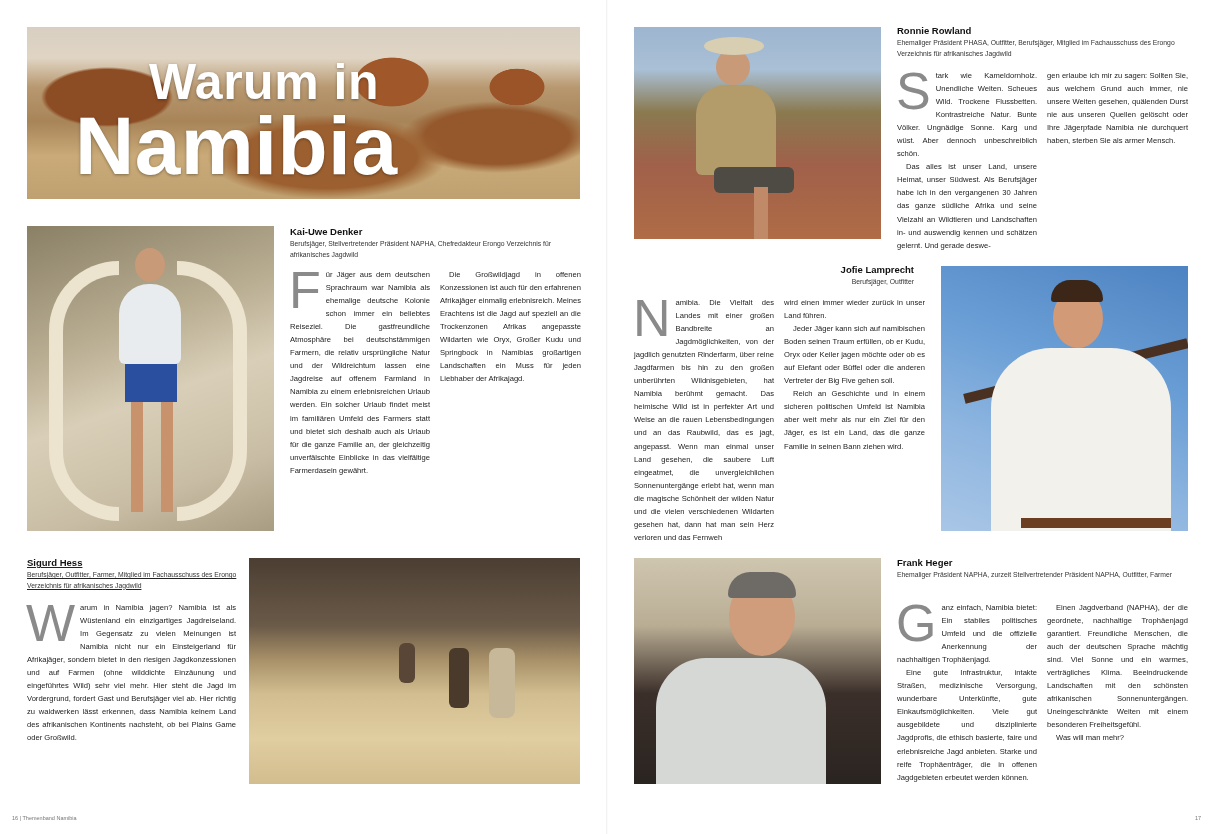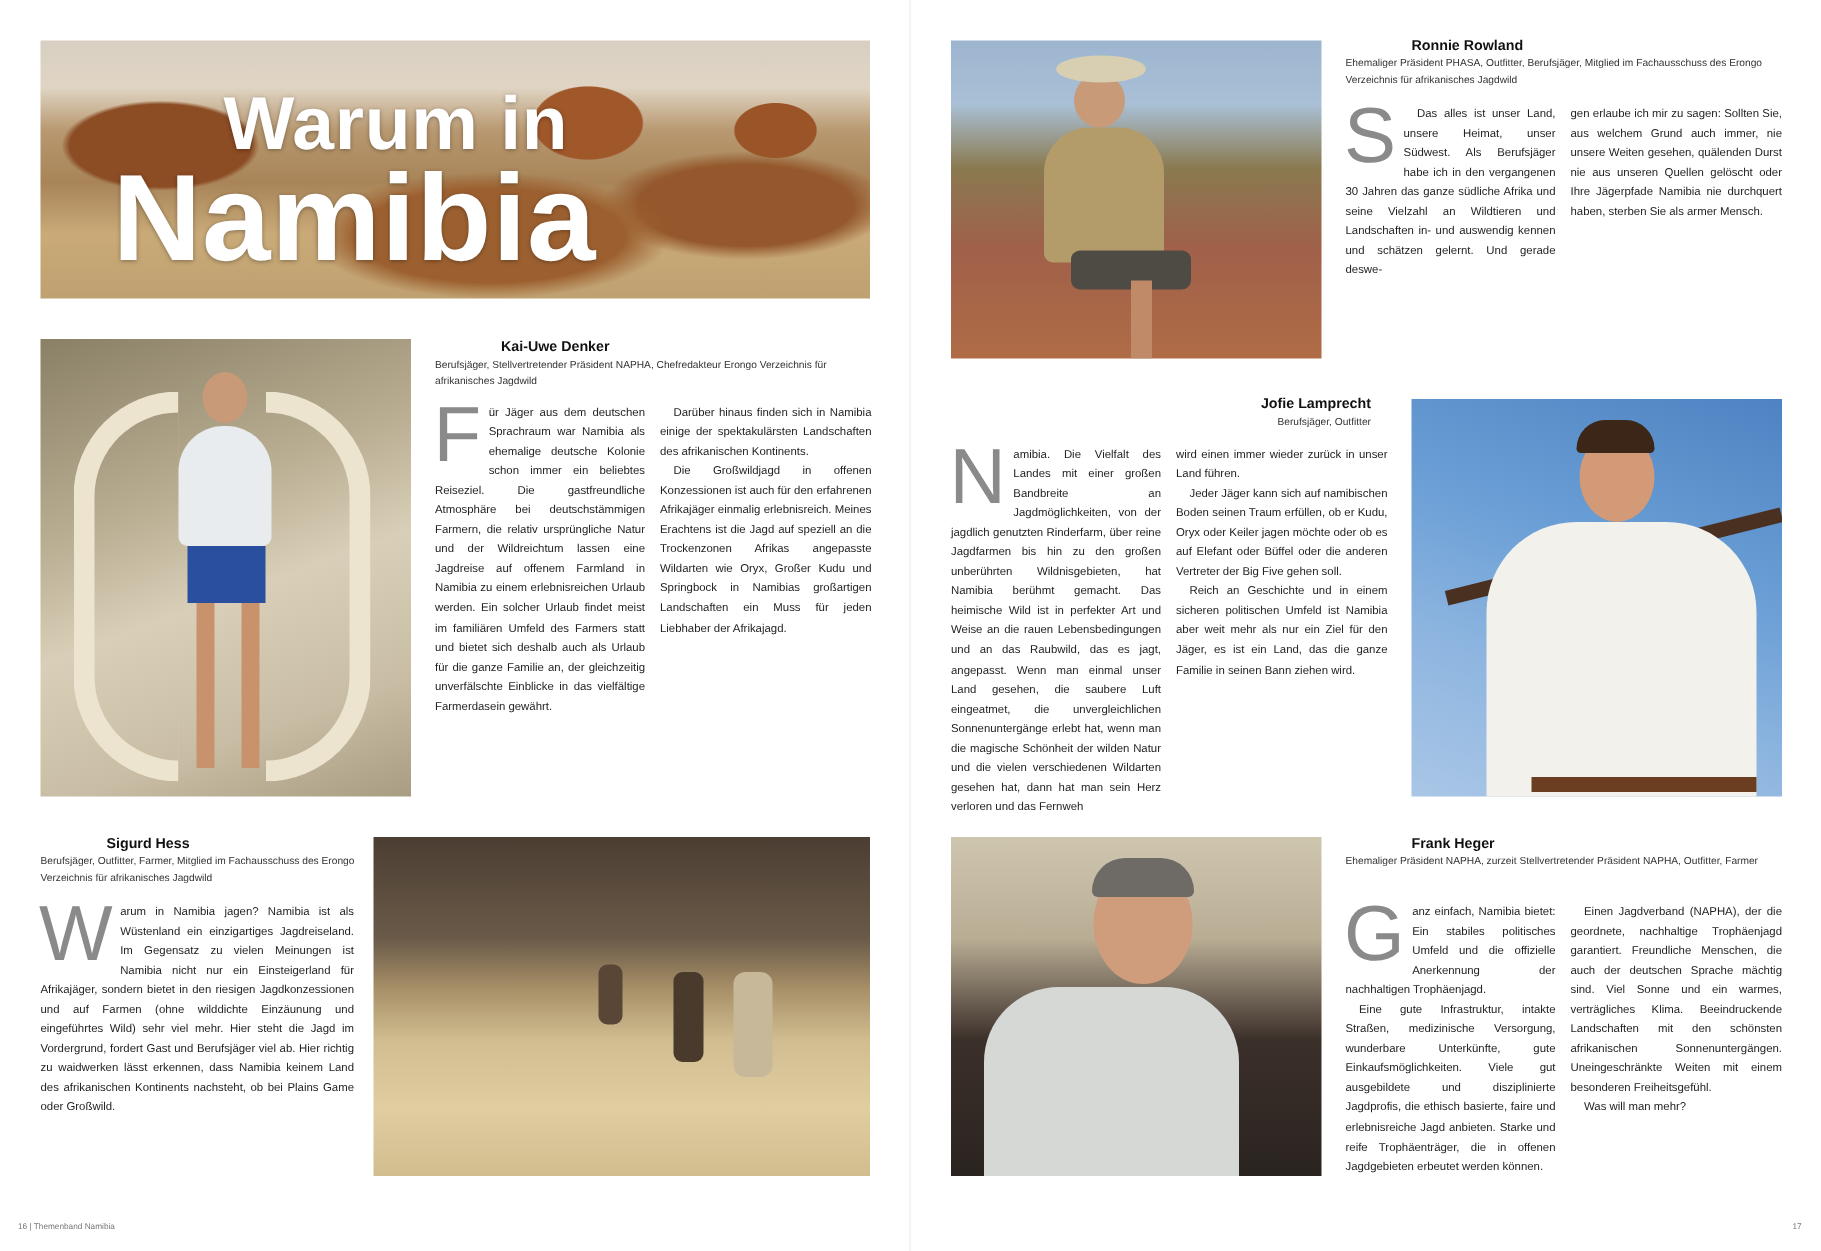--- a/index.html
+++ b/index.html
@@ -35,21 +35,21 @@
     background: linear-gradient(200deg, #4d83c2 0%, #6b9fd6 40%, #8fb6e0 70%, #a9c6e6 100%); }
   .p-hess { left: 249px; top: 558px; width: 331px; height: 226px;
     background: linear-gradient(180deg, #4b3e32 0%, #6a5a48 30%, #a89068 45%, #d1bd90 60%, #e0cda0 80%, #d2bd8e 100%); }
   .p-heger { left: 634px; top: 558px; width: 247px; height: 226px;
     background: linear-gradient(180deg, #cfc6b0 0%, #b9ad94 30%, #3b2f2a 60%, #2a2420 100%); }
   .head { position: absolute; border-radius: 50%; background: #c89a78; }
   .body-shirt { position: absolute; border-radius: 30px 30px 6px 6px; }
 
   
   .author { position: absolute; }
-  .author-name { font-size: 9.5px; font-weight: bold; color: #111; line-height: 12px; margin-left: 44px; }
+  .author-name { font-size: 9.5px; font-weight: bold; color: #111; line-height: 12px; }
   .author-role { font-size: 6.8px; color: #333; line-height: 10.5px; margin-top: 1px; }
 
   .body-text { position: absolute; font-size: 7.6px; line-height: 13.05px; color: #222; text-align: justify; hyphens: manual; }
   .body-text p { text-indent: 0; }
   .body-text p.ind { text-indent: 9px; }
   .dropcap { float: left; font-family: "Liberation Sans", sans-serif; font-size: 52px; line-height: 40px;
     color: #8a8a8a; margin: 2px 5px 0 -1px; font-weight: normal; }
 
   .footer-left { position: absolute; left: 12px; top: 815px; font-size: 5.5px; color: #777; }
   .footer-right { position: absolute; left: 1195px; top: 815px; font-size: 5.5px; color: #777; }
@@ -106,51 +106,51 @@
 
 <div class="author" style="left:290px;top:226px;width:300px;">
   <div class="author-name">Kai-Uwe Denker</div>
   <div class="author-role">Berufsjäger, Stellvertretender Präsident NAPHA, Chefredakteur Erongo Verzeichnis für afrikanisches Jagdwild</div>
 </div>
 <div class="body-text" style="left:290px;top:268px;width:140px;">
   <span class="dropcap">F</span>
   <p>ür Jäger aus dem deutschen Sprachraum war Namibia als ehemalige deutsche Kolonie schon immer ein beliebtes Reiseziel. Die gastfreundliche Atmosphäre bei deutschstämmigen Farmern, die relativ ursprüngliche Natur und der Wildreichtum lassen eine Jagdreise auf offenem Farmland in Namibia zu einem erlebnisreichen Urlaub werden. Ein solcher Urlaub findet meist im familiären Umfeld des Farmers statt und bietet sich deshalb auch als Urlaub für die ganze Familie an, der gleichzeitig unverfälschte Einblicke in das vielfältige Farmerdasein gewährt.</p>
 </div>
 <div class="body-text" style="left:440px;top:268px;width:141px;">
-  <p class="ind">Darüber hinaus finden sich in Namibia einige der spektakulärsten Landschaften des afrikanischen Kontinents.</p>
   <p class="ind">Die Großwildjagd in offenen Konzessionen ist auch für den erfahrenen Afrikajäger einmalig erlebnisreich. Meines Erachtens ist die Jagd auf speziell an die Trockenzonen Afrikas angepasste Wildarten wie Oryx, Großer Kudu und Springbock in Namibias großartigen Landschaften ein Muss für jeden Liebhaber der Afrikajagd.</p>
 </div>
 
 <div class="author" style="left:897px;top:25px;width:300px;">
   <div class="author-name">Ronnie Rowland</div>
   <div class="author-role">Ehemaliger Präsident PHASA, Outfitter, Berufsjäger, Mitglied im Fachausschuss des Erongo Verzeichnis für afrikanisches Jagdwild</div>
 </div>
 <div class="body-text" style="left:897px;top:69px;width:140px;">
   <span class="dropcap">S</span>
+  <p>tark wie Kameldornholz. Unendliche Weiten. Scheues Wild. Trockene Flussbetten. Kontrastreiche Natur. Bunte Völker. Ungnädige Sonne. Karg und wüst. Aber dennoch unbeschreiblich schön.</p>
   <p class="ind">Das alles ist unser Land, unsere Heimat, unser Südwest. Als Berufsjäger habe ich in den vergangenen 30 Jahren das ganze südliche Afrika und seine Vielzahl an Wildtieren und Landschaften in- und auswendig kennen und schätzen gelernt. Und gerade deswe-</p>
 </div>
 <div class="body-text" style="left:1047px;top:69px;width:141px;">
   <p>gen erlaube ich mir zu sagen: Sollten Sie, aus welchem Grund auch immer, nie unsere Weiten gesehen, quälenden Durst nie aus unseren Quellen gelöscht oder Ihre Jägerpfade Namibia nie durchquert haben, sterben Sie als armer Mensch.</p>
 </div>
 
 <div class="author" style="left:634px;top:264px;width:280px;text-align:right;">
   <div class="author-name">Jofie Lamprecht</div>
   <div class="author-role">Berufsjäger, Outfitter</div>
 </div>
 <div class="body-text" style="left:634px;top:296px;width:140px;">
   <span class="dropcap">N</span>
   <p>amibia. Die Vielfalt des Landes mit einer großen Bandbreite an Jagdmöglichkeiten, von der jagdlich genutzten Rinderfarm, über reine Jagdfarmen bis hin zu den großen unberührten Wildnisgebieten, hat Namibia berühmt gemacht. Das heimische Wild ist in perfekter Art und Weise an die rauen Lebensbedingungen und an das Raubwild, das es jagt, angepasst. Wenn man einmal unser Land gesehen, die saubere Luft eingeatmet, die unvergleichlichen Sonnenuntergänge erlebt hat, wenn man die magische Schönheit der wilden Natur und die vielen verschiedenen Wildarten gesehen hat, dann hat man sein Herz verloren und das Fernweh</p>
 </div>
 <div class="body-text" style="left:784px;top:296px;width:141px;">
   <p>wird einen immer wieder zurück in unser Land führen.</p>
   <p class="ind">Jeder Jäger kann sich auf namibischen Boden seinen Traum erfüllen, ob er Kudu, Oryx oder Keiler jagen möchte oder ob es auf Elefant oder Büffel oder die anderen Vertreter der Big Five gehen soll.</p>
   <p class="ind">Reich an Geschichte und in einem sicheren politischen Umfeld ist Namibia aber weit mehr als nur ein Ziel für den Jäger, es ist ein Land, das die ganze Familie in seinen Bann ziehen wird.</p>
 </div>
 
-<div class="author" style="left:27px;top:557px;width:215px;">
+<div class="author" style="left:27px;top:557px;width:215px;text-decoration:underline;">
   <div class="author-name">Sigurd Hess</div>
   <div class="author-role">Berufsjäger, Outfitter, Farmer, Mitglied im Fachausschuss des Erongo Verzeichnis für afrikanisches Jagdwild</div>
 </div>
 <div class="body-text" style="left:27px;top:601px;width:209px;">
   <span class="dropcap">W</span>
   <p>arum in Namibia jagen? Namibia ist als Wüstenland ein einzigartiges Jagdreiseland. Im Gegensatz zu vielen Meinungen ist Namibia nicht nur ein Einsteigerland für Afrikajäger, sondern bietet in den riesigen Jagdkonzessionen und auf Farmen (ohne wilddichte Einzäunung und eingeführtes Wild) sehr viel mehr. Hier steht die Jagd im Vordergrund, fordert Gast und Berufsjäger viel ab. Hier richtig zu waidwerken lässt erkennen, dass Namibia keinem Land des afrikanischen Kontinents nachsteht, ob bei Plains Game oder Großwild.</p>
 </div>
 
 <div class="author" style="left:897px;top:557px;width:300px;">
   <div class="author-name">Frank Heger</div>

